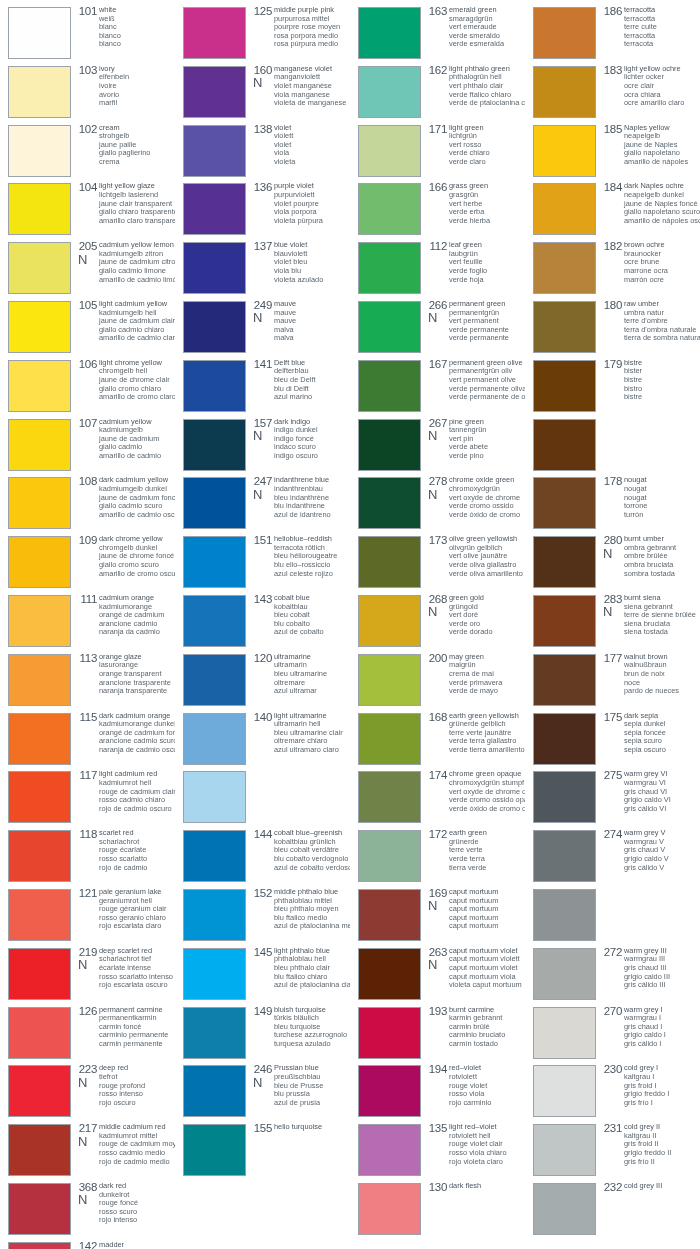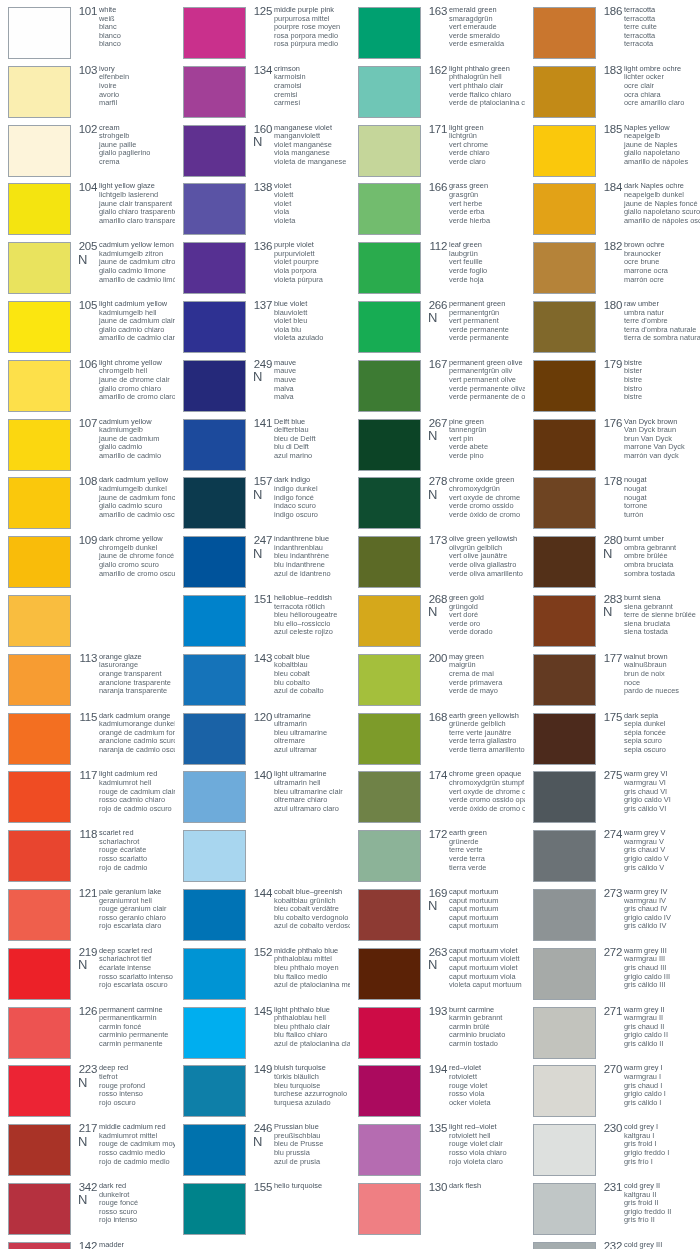--- a/index.html
+++ b/index.html
@@ -238,20 +238,32 @@
             <div class="name en">dark chrome yellow</div>
             <div class="name">chromgelb dunkel</div>
             <div class="name">jaune de chrome foncé</div>
             <div class="name">giallo cromo scuro</div>
             <div class="name">amarillo de cromo oscuro</div>
           </div>
         </div>
       </div>
       <div class="swatch-row">
         <div class="chip" style="background: rgb(249, 189, 63);"></div>
+        <div class="info">
+          <div class="codebox">
+            <span class="code">111</span>
+          </div>
+          <div class="names">
+            <div class="name en">cadmium orange</div>
+            <div class="name">kadmiumorange</div>
+            <div class="name">orangé de cadmium</div>
+            <div class="name">arancione cadmio</div>
+            <div class="name">naranja da cadmio</div>
+          </div>
+        </div>
       </div>
       <div class="swatch-row">
         <div class="chip" style="background: rgb(247, 156, 50);"></div>
         <div class="info">
           <div class="codebox">
             <span class="code">113</span>
           </div>
           <div class="names">
             <div class="name en">orange glaze</div>
             <div class="name">lasurorange</div>
@@ -381,21 +393,21 @@
             <div class="name">rouge de cadmium moyen</div>
             <div class="name">rosso cadmio medio</div>
             <div class="name">rojo de cadmio medio</div>
           </div>
         </div>
       </div>
       <div class="swatch-row">
         <div class="chip" style="background: rgb(181, 49, 63);"></div>
         <div class="info">
           <div class="codebox">
-            <span class="code">342</span>
+            <span class="code">368</span>
             <span class="nmark">N</span>
           </div>
           <div class="names">
             <div class="name en">dark red</div>
             <div class="name">dunkelrot</div>
             <div class="name">rouge foncé</div>
             <div class="name">rosso scuro</div>
             <div class="name">rojo intenso</div>
           </div>
         </div>
@@ -422,35 +434,20 @@
           <div class="names">
             <div class="name en">middle purple pink</div>
             <div class="name">purpurrosa mittel</div>
             <div class="name">pourpre rose moyen</div>
             <div class="name">rosa porpora medio</div>
             <div class="name">rosa púrpura medio</div>
           </div>
         </div>
       </div>
       <div class="swatch-row">
-        <div class="chip" style="background: rgb(162, 64, 151);"></div>
-        <div class="info">
-          <div class="codebox">
-            <span class="code">134</span>
-          </div>
-          <div class="names">
-            <div class="name en">crimson</div>
-            <div class="name">karmoisin</div>
-            <div class="name">cramoisi</div>
-            <div class="name">cremisi</div>
-            <div class="name">carmesí</div>
-          </div>
-        </div>
-      </div>
-      <div class="swatch-row">
         <div class="chip" style="background: rgb(96, 49, 144);"></div>
         <div class="info">
           <div class="codebox">
             <span class="code">160</span>
             <span class="nmark">N</span>
           </div>
           <div class="names">
             <div class="name en">manganese violet</div>
             <div class="name">manganviolett</div>
             <div class="name">violet manganèse</div>
@@ -751,21 +748,21 @@
       </div>
       <div class="swatch-row">
         <div class="chip" style="background: rgb(197, 214, 154);"></div>
         <div class="info">
           <div class="codebox">
             <span class="code">171</span>
           </div>
           <div class="names">
             <div class="name en">light green</div>
             <div class="name">lichtgrün</div>
-            <div class="name">vert chrome</div>
+            <div class="name">vert rosso</div>
             <div class="name">verde chiaro</div>
             <div class="name">verde claro</div>
           </div>
         </div>
       </div>
       <div class="swatch-row">
         <div class="chip" style="background: rgb(114, 188, 110);"></div>
         <div class="info">
           <div class="codebox">
             <span class="code">166</span>
@@ -999,21 +996,21 @@
         <div class="chip" style="background: rgb(171, 10, 94);"></div>
         <div class="info">
           <div class="codebox">
             <span class="code">194</span>
           </div>
           <div class="names">
             <div class="name en">red–violet</div>
             <div class="name">rotviolett</div>
             <div class="name">rouge violet</div>
             <div class="name">rosso viola</div>
-            <div class="name">ocker violeta</div>
+            <div class="name">rojo carminio</div>
           </div>
         </div>
       </div>
       <div class="swatch-row">
         <div class="chip" style="background: rgb(181, 108, 177);"></div>
         <div class="info">
           <div class="codebox">
             <span class="code">135</span>
           </div>
           <div class="names">
@@ -1053,21 +1050,21 @@
           </div>
         </div>
       </div>
       <div class="swatch-row">
         <div class="chip" style="background: rgb(194, 138, 23);"></div>
         <div class="info">
           <div class="codebox">
             <span class="code">183</span>
           </div>
           <div class="names">
-            <div class="name en">light ombre ochre</div>
+            <div class="name en">light yellow ochre</div>
             <div class="name">lichter ocker</div>
             <div class="name">ocre clair</div>
             <div class="name">ocra chiara</div>
             <div class="name">ocre amarillo claro</div>
           </div>
         </div>
       </div>
       <div class="swatch-row">
         <div class="chip" style="background: rgb(250, 200, 12);"></div>
         <div class="info">
@@ -1138,32 +1135,20 @@
             <div class="name en">bistre</div>
             <div class="name">bister</div>
             <div class="name">bistre</div>
             <div class="name">bistro</div>
             <div class="name">bistre</div>
           </div>
         </div>
       </div>
       <div class="swatch-row">
         <div class="chip" style="background: rgb(99, 53, 14);"></div>
-        <div class="info">
-          <div class="codebox">
-            <span class="code">176</span>
-          </div>
-          <div class="names">
-            <div class="name en">Van Dyck brown</div>
-            <div class="name">Van Dyck braun</div>
-            <div class="name">brun Van Dyck</div>
-            <div class="name">marrone Van Dyck</div>
-            <div class="name">marrón van dyck</div>
-          </div>
-        </div>
       </div>
       <div class="swatch-row">
         <div class="chip" style="background: rgb(110, 68, 34);"></div>
         <div class="info">
           <div class="codebox">
             <span class="code">178</span>
           </div>
           <div class="names">
             <div class="name en">nougat</div>
             <div class="name">nougat</div>
@@ -1260,64 +1245,37 @@
             <div class="name en">warm grey V</div>
             <div class="name">warmgrau V</div>
             <div class="name">gris chaud V</div>
             <div class="name">grigio caldo V</div>
             <div class="name">gris cálido V</div>
           </div>
         </div>
       </div>
       <div class="swatch-row">
         <div class="chip" style="background: rgb(141, 147, 149);"></div>
-        <div class="info">
-          <div class="codebox">
-            <span class="code">273</span>
-          </div>
-          <div class="names">
-            <div class="name en">warm grey IV</div>
-            <div class="name">warmgrau IV</div>
-            <div class="name">gris chaud IV</div>
-            <div class="name">grigio caldo IV</div>
-            <div class="name">gris cálido IV</div>
-          </div>
-        </div>
       </div>
       <div class="swatch-row">
         <div class="chip" style="background: rgb(166, 170, 168);"></div>
         <div class="info">
           <div class="codebox">
             <span class="code">272</span>
           </div>
           <div class="names">
             <div class="name en">warm grey III</div>
             <div class="name">warmgrau III</div>
             <div class="name">gris chaud III</div>
             <div class="name">grigio caldo III</div>
             <div class="name">gris cálido III</div>
           </div>
         </div>
       </div>
       <div class="swatch-row">
-        <div class="chip" style="background: rgb(194, 195, 189);"></div>
-        <div class="info">
-          <div class="codebox">
-            <span class="code">271</span>
-          </div>
-          <div class="names">
-            <div class="name en">warm grey II</div>
-            <div class="name">warmgrau II</div>
-            <div class="name">gris chaud II</div>
-            <div class="name">grigio caldo II</div>
-            <div class="name">gris cálido II</div>
-          </div>
-        </div>
-      </div>
-      <div class="swatch-row">
         <div class="chip" style="background: rgb(217, 216, 210);"></div>
         <div class="info">
           <div class="codebox">
             <span class="code">270</span>
           </div>
           <div class="names">
             <div class="name en">warm grey I</div>
             <div class="name">warmgrau I</div>
             <div class="name">gris chaud I</div>
             <div class="name">grigio caldo I</div>

